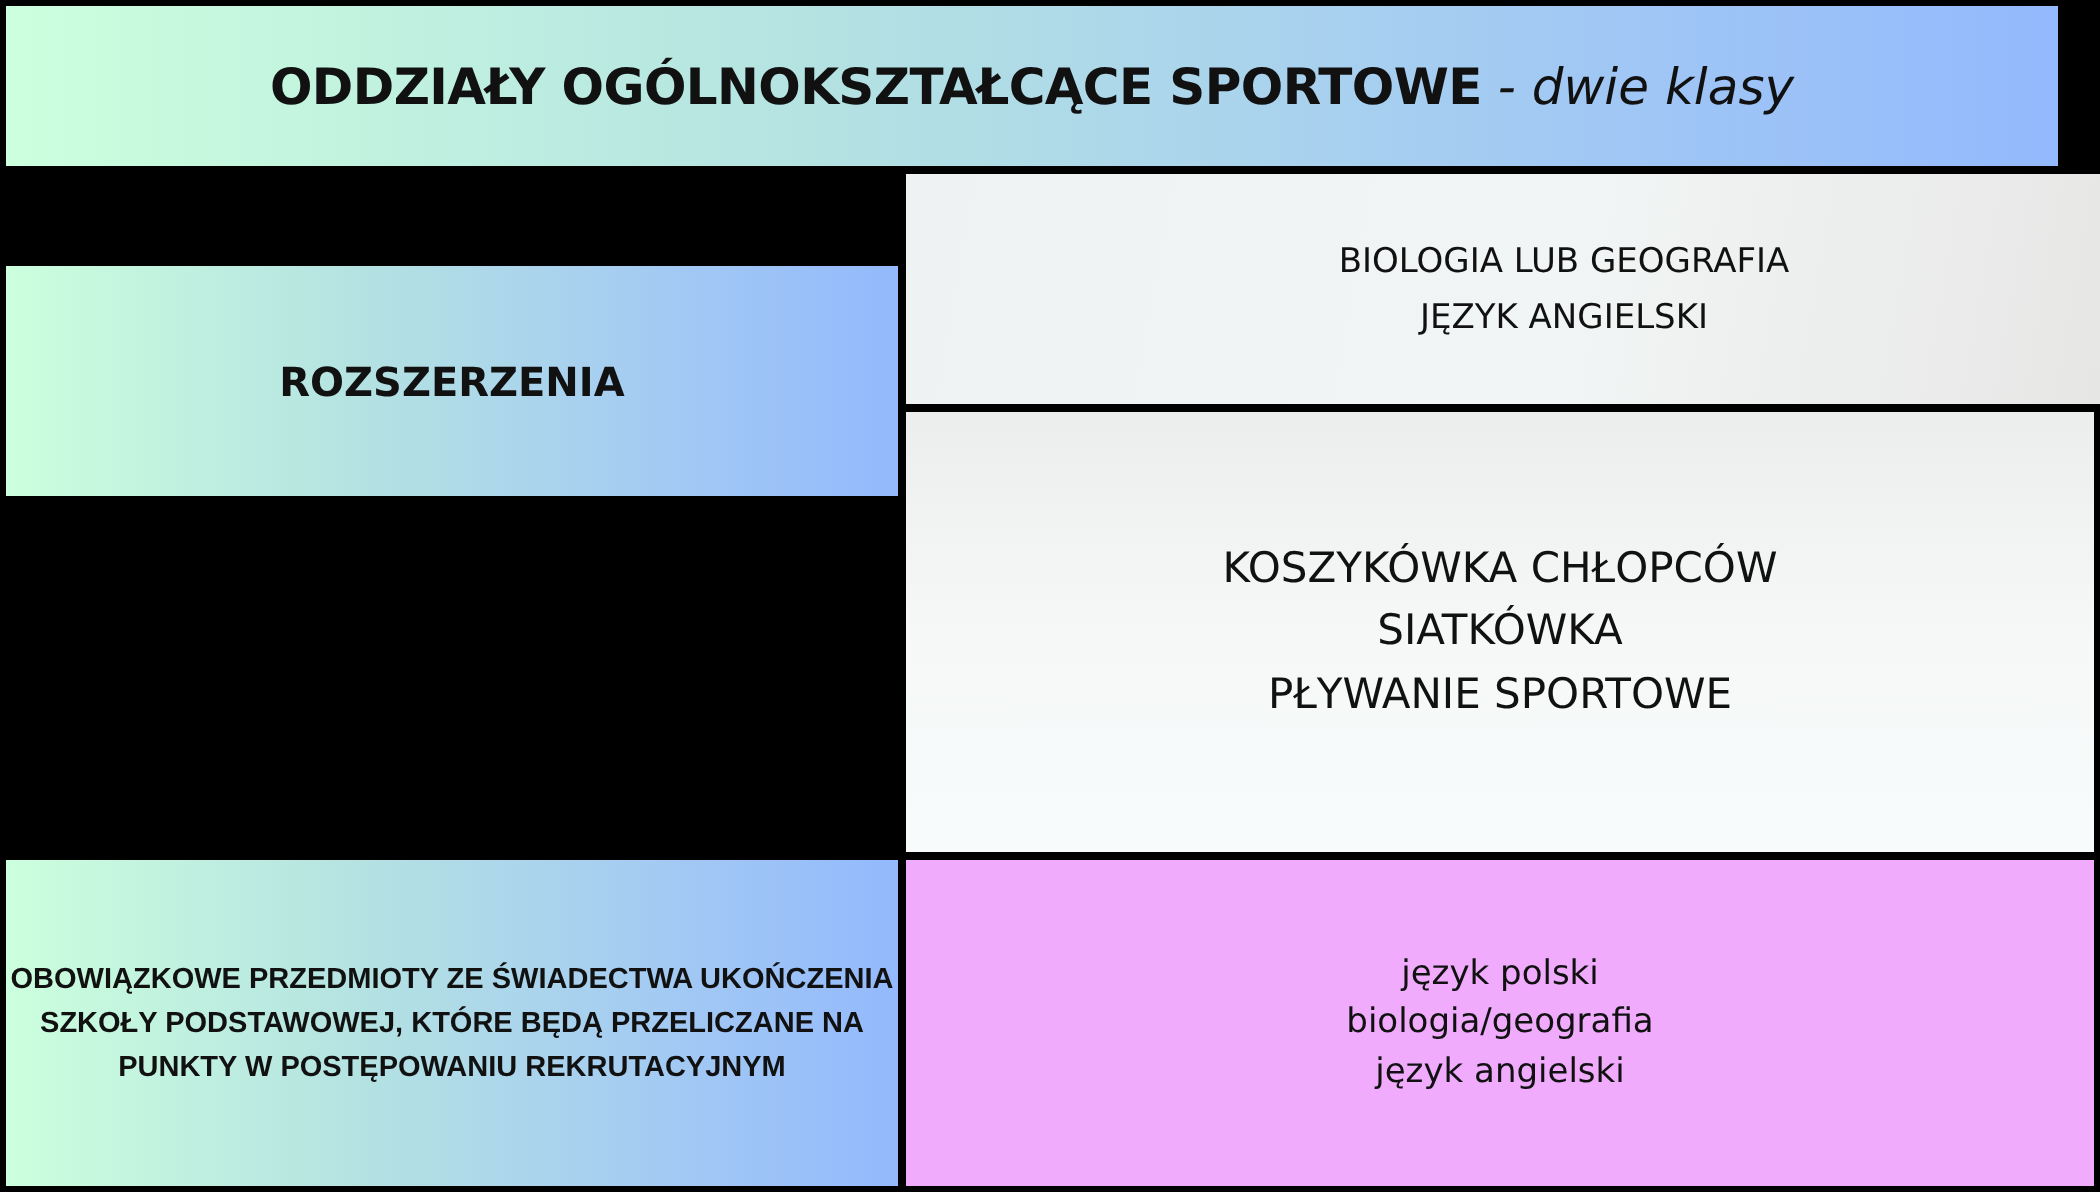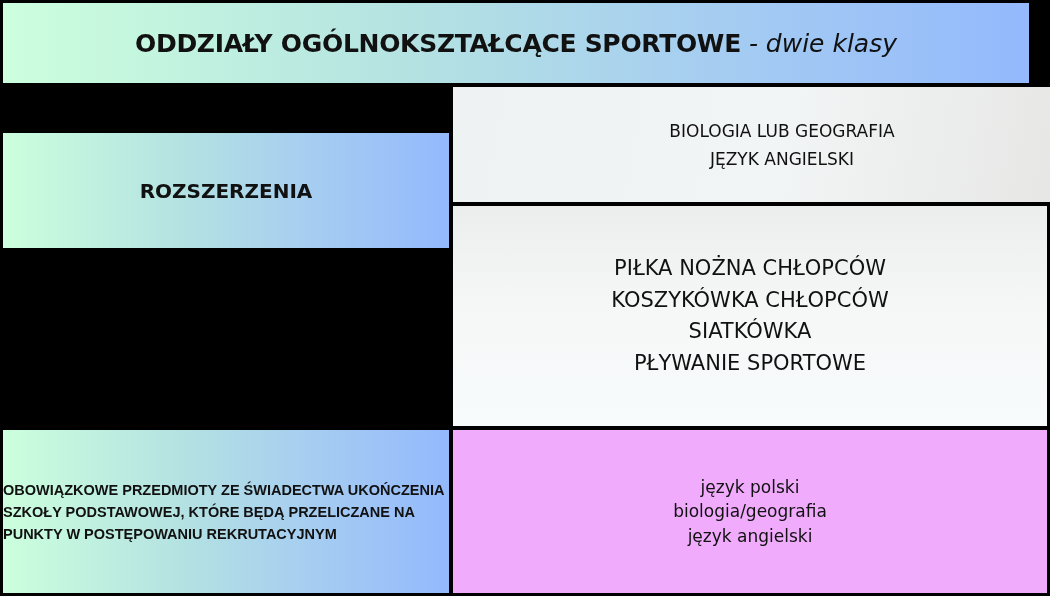--- a/index.html
+++ b/index.html
@@ -4,21 +4,21 @@
   <style>
     html, body { margin: 0; padding: 0; }
     body {
       width: 1050px; height: 600px; background: #ffffff; position: relative; overflow: hidden;
       font-family: "DejaVu Sans", sans-serif;
     }
     .frame {
       position: absolute; left: 0; top: 0; width: 1050px; height: 596px;
       background: #000; box-sizing: border-box;
     }
-    .cell { position: absolute; box-sizing: border-box; display: flex; align-items: center; justify-content: center; text-align: left; color: #111; }
+    .cell { position: absolute; box-sizing: border-box; display: flex; align-items: center; justify-content: center; text-align: center; color: #111; }
     .grad { background: linear-gradient(90deg, #ccffdd 0%, #b4e2e2 40%, #a8d0ef 65%, #94b9fd 100%); }
     .title { left: 3px; top: 3px; width: 1026px; height: 80px; }
     .title-main { font-weight: bold; font-size: 25px; letter-spacing: -0.3px; }
     .title-sub { font-style: italic; font-size: 25px; font-weight: normal; }
     .label { font-weight: bold; font-size: 20px; margin-top: 46px; }
     .label-small { font-family: "Liberation Sans", sans-serif; font-weight: bold; font-size: 14.5px; line-height: 22px; padding: 0 0; }
     .rightcell { background: linear-gradient(100deg, #eef2f2 0%, #f2f5f5 50%, #e4e4e2 100%); flex-direction: column; }
     .rightcell2 { background: linear-gradient(180deg, #eceeee 0%, #f6f8f8 50%, #f8fbfb 100%); flex-direction: column; }
     .rightcell3 { background: #f0abfc; flex-direction: column; }
     .line { display: block; }
@@ -40,21 +40,20 @@
 
   <div class="cell grad label" style="left:3px; top:87px; width:446px; height:115px;">
     <span>ROZSZERZENIA</span>
   </div>
   <div class="cell rightcell ext" style="left:453px; top:87px; width:658px; height:115px;">
     <span class="line">BIOLOGIA LUB GEOGRAFIA</span>
     <span class="line">JĘZYK ANGIELSKI</span>
   </div>
 
   <div class="cell rightcell2 spec" style="left:453px; top:206px; width:594px; height:220px;">
-    <span class="line">PIŁKA NOŻNA CHŁOPCÓW</span>
     <span class="line">KOSZYKÓWKA CHŁOPCÓW</span>
     <span class="line">SIATKÓWKA</span>
     <span class="line">PŁYWANIE SPORTOWE</span>
   </div>
 
   <div class="cell grad label-small" style="left:3px; top:430px; width:446px; height:163px;">
     <span>OBOWIĄZKOWE PRZEDMIOTY ZE ŚWIADECTWA UKOŃCZENIA SZKOŁY PODSTAWOWEJ, KTÓRE BĘDĄ PRZELICZANE NA PUNKTY W POSTĘPOWANIU REKRUTACYJNYM</span>
   </div>
   <div class="cell rightcell3 subj" style="left:453px; top:430px; width:594px; height:163px;">
     <span class="line">język polski</span>

